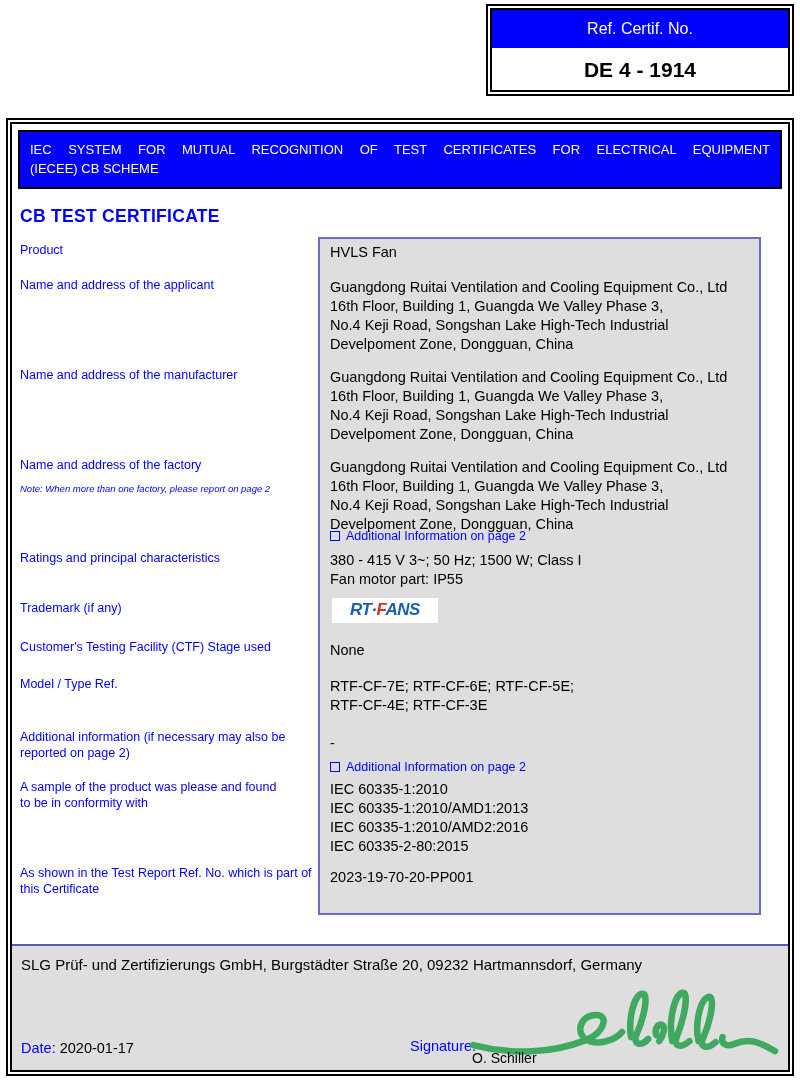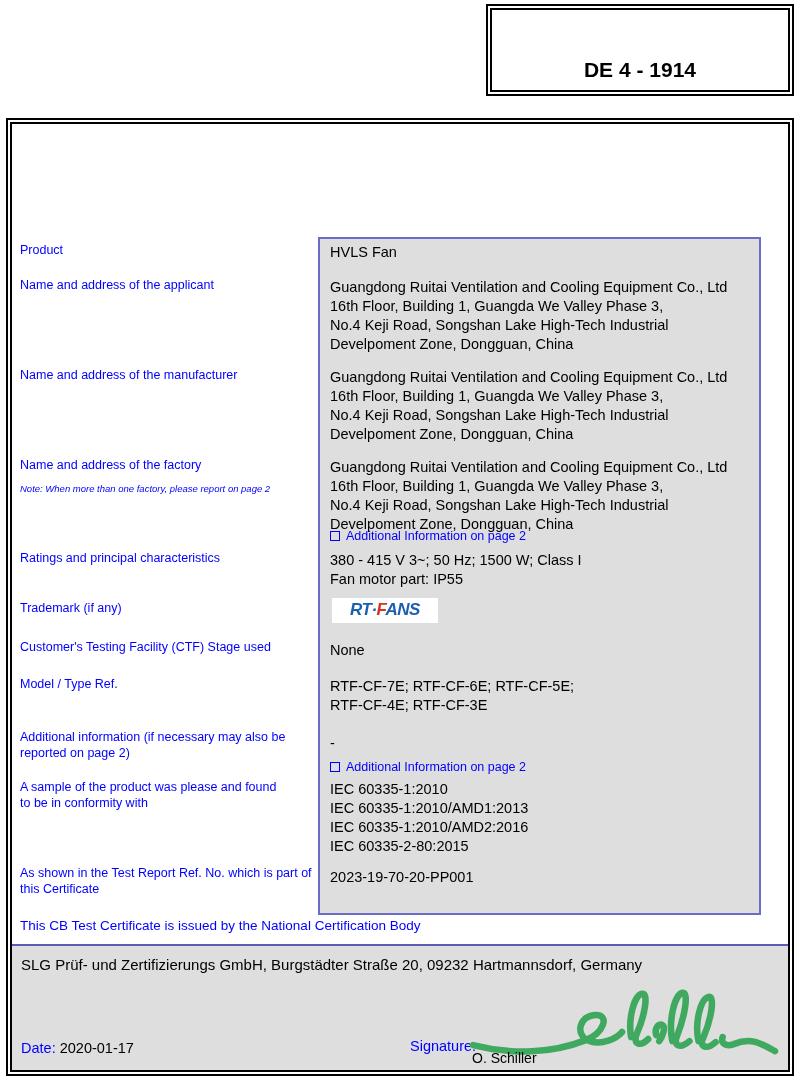--- a/index.html
+++ b/index.html
@@ -81,26 +81,32 @@
   .sig-svg path{stroke:var(--signature_green);fill:none;stroke-width:6.5;stroke-linecap:round;stroke-linejoin:round;}
   .signer{position:absolute;left:460px;top:104px;color:#000;font-size:14px;}
 </style>
 </head>
 <body>
 
 <div class="page">
 
 
   <div class="dframe frame-top-right">
+    <div class="ref-bar">Ref. Certif. No.</div>
     <div class="ref-value">DE 4 - 1914</div>
   </div>
 
   <div class="dframe frame-main">
 
+    <div class="banner">
+      <div class="banner-l1">IEC SYSTEM FOR MUTUAL RECOGNITION OF TEST CERTIFICATES FOR ELECTRICAL EQUIPMENT</div>
+      <div class="banner-l2">(IECEE) CB SCHEME</div>
+    </div>
 
+    <div class="cb-title">CB TEST CERTIFICATE</div>
 
     <div class="content-box"></div>
 
     <div class="flabel" style="top:119px">Product</div>
     <div class="flabel" style="top:154px">Name and address of the applicant</div>
     <div class="flabel" style="top:334px">Name and address of the factory</div>
     <div class="flabel" style="top:244px">Name and address of the manufacturer</div>
     <div class="fnote" style="top:359px">Note: When more than one factory, please report on page 2</div>
     <div class="flabel" style="top:427px">Ratings and principal characteristics</div>
     <div class="flabel" style="top:477px">Trademark (if any)</div>
@@ -140,21 +146,20 @@
     <div class="fvalue" style="top:610px">-</div>
     <div class="addl" style="top:636px">
       <span class="cbx"></span><span>Additional Information on page 2</span>
     </div>
     <div class="fvalue" style="top:656px">IEC 60335-1:2010
 IEC 60335-1:2010/AMD1:2013
 IEC 60335-1:2010/AMD2:2016
 IEC 60335-2-80:2015</div>
     <div class="fvalue" style="top:744px">2023-19-70-20-PP001</div>
 
-    <div class="issued-line">This CB Test Certificate is issued by the National Certification Body</div>
 
     <div class="bottom-section">
       <div class="ncb-line">SLG Prüf- und Zertifizierungs GmbH, Burgstädter Straße 20, 09232 Hartmannsdorf, Germany</div>
       <div class="date-line">
         <span class="blue-lab">Date:</span>
         <span class="blk">2020-01-17</span>
       </div>
       <div class="sig-label">Signature:</div>
       <svg class="sig-svg" viewBox="0 0 310 80">
         <path d="M6 60 C45 70 85 68 118 55 C136 48 142 30 128 30 C112 30 106 50 122 56 C134 60 148 54 154 47"></path>

